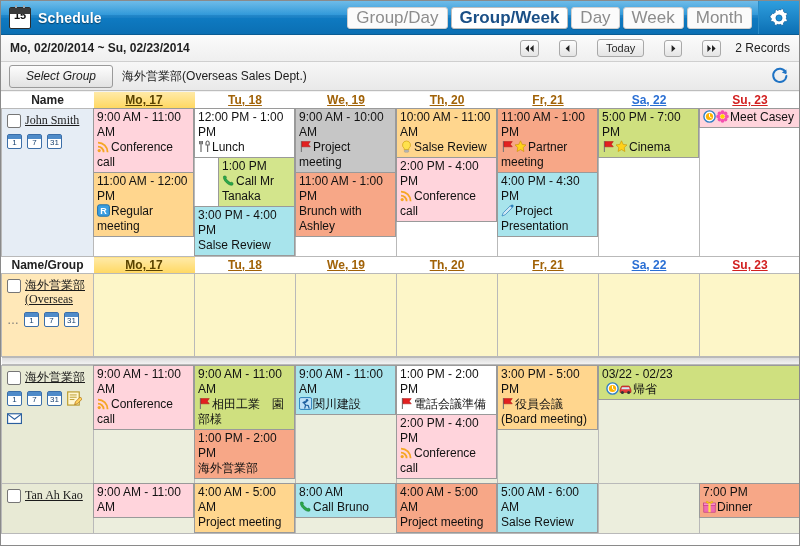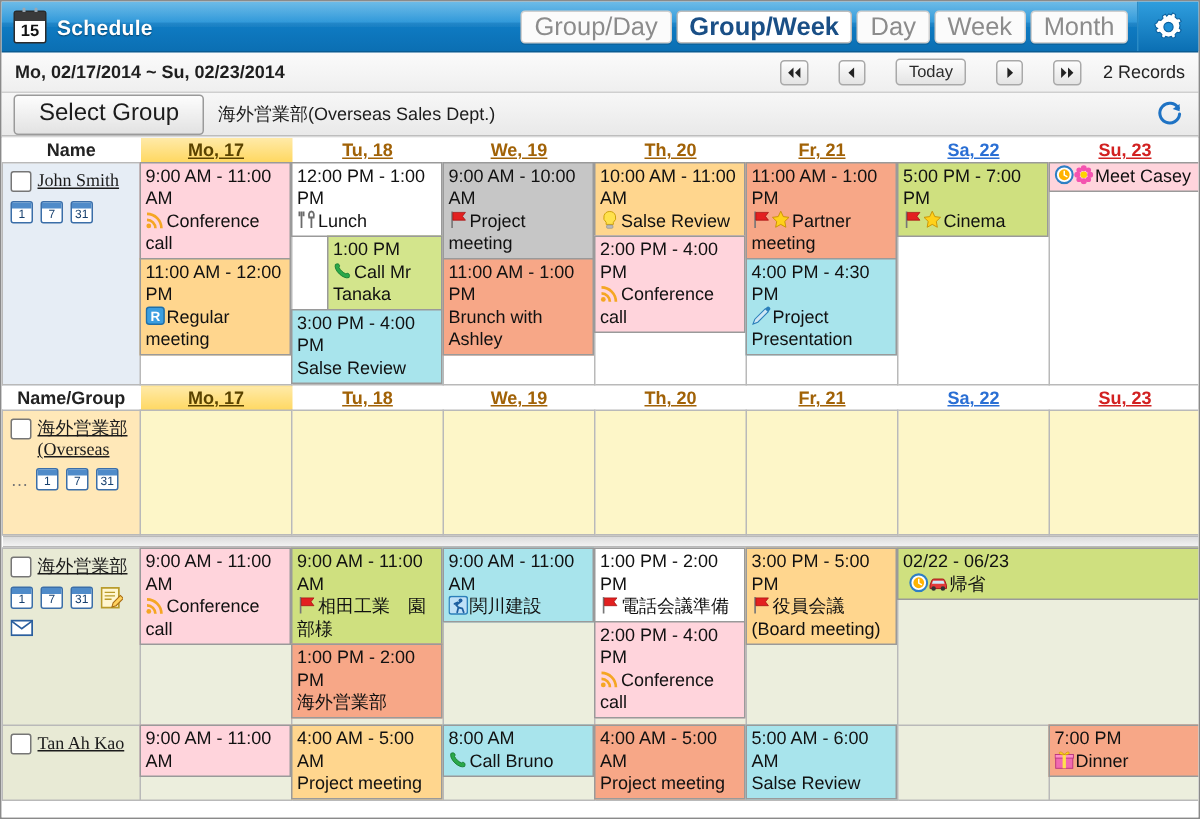--- a/index.html
+++ b/index.html
@@ -48,21 +48,20 @@
     z-index: 2;
   }
   .cal-icon {
     width: 22px; height: 22px;
     position: relative;
     background: #ffffff;
     border: 1px solid #2b2b2b;
     border-radius: 2px;
     box-sizing: border-box;
     display: flex;
-    align-items: flex-end;
     justify-content: center;
   }
   .cal-icon .top {
     position: absolute;
     left: 0; right: 0; top: 0;
     height: 6px;
     background: #3a3a3a;
   }
   .cal-icon .ring {
     position: absolute;
@@ -183,24 +182,25 @@
     border-bottom: 1px solid #bdbdbd;
     display: flex;
     align-items: center;
     padding: 0 8px;
     box-sizing: border-box;
   }
   .select-group-btn {
     background: linear-gradient(to bottom, #fdfdfd, #e2e2e2);
     border: 1px solid #9a9a9a;
     border-radius: 3px;
-    font-size: 16px;
+    font-size: 12px;
     color: #1c1c1c;
     padding: 3px 16px 4px;
     cursor: pointer;
+    font-style: italic;
   }
   .group-name {
     margin-left: 9px;
     font-size: 12px;
     color: #1c1c1c;
   }
   .refresh-btn {
     margin-left: auto;
     cursor: pointer;
     display: flex;
@@ -379,21 +379,21 @@
           <g fill="#ffffff" stroke="#0a5f9d" stroke-width="0.7">
             <path d="M11 2.4l1.9.5.9-1.3 1.9 1.1-.3 1.6 1.4 1.4 1.6-.3 1.1 1.9-1.3.9.5 1.9-.5 1.9 1.3.9-1.1 1.9-1.6-.3-1.4 1.4.3 1.6-1.9 1.1-.9-1.3-1.9.5-1.9-.5-.9 1.3-1.9-1.1.3-1.6-1.4-1.4-1.6.3-1.1-1.9 1.3-.9L2.4 11l-.5-1.9 1.3-.9L4.3 6.3l1.6.3 1.4-1.4-.3-1.6 1.9-1.1.9 1.3z"></path>
             <circle cx="11" cy="11" r="3.1" fill="#1d8fd6"></circle>
           </g>
         </svg>
       </div>
     </div>
   </div>
 
   <div class="datebar">
-    <span class="date-range">Mo, 02/17/2014 ~ Su, 02/23/2014</span>
+    <span class="date-range">Mo, 02/20/2014 ~ Su, 02/23/2014</span>
     <div class="nav-group">
       <div class="nav-btn">
         <svg width="11" height="9" viewBox="0 0 11 9">
           <polygon points="5,1 5,8 1.4,4.5" fill="#222"></polygon>
             <polygon points="9.6,1 9.6,8 6,4.5" fill="#222"></polygon>
         </svg>
       </div>
       <div class="nav-btn">
         <svg width="7" height="9" viewBox="0 0 7 9">
           <polygon points="5.4,1 5.4,8 1.6,4.5" fill="#222"></polygon>
@@ -756,21 +756,21 @@
                 <span class="time">3:00 PM - 5:00 PM</span>
                 <span class="title"><span class="icons">
                     <svg width="13" height="13" viewBox="0 0 13 13" class="ico">
                       <path d="M2.4 12V1" stroke="#777" stroke-width="1.1"></path>
                       <path d="M2.9 1.6h8.4l-2 2.6 2 2.6H2.9z" fill="#e32020" stroke="#a41111" stroke-width=".5"></path>
                     </svg>
                   </span><span>役員会議(Board meeting)</span></span>
               </div>
             </td>
             <td class="daycell tint-beige" colspan="2">
-              <div class="ev c-olive"><span class="time">02/22 - 06/23</span><span class="title" style="display: inline; margin-left: 4px;"><span class="icons">
+              <div class="ev c-olive"><span class="time">03/22 - 02/23</span><span class="title" style="display: inline; margin-left: 4px;"><span class="icons">
                     <svg width="13" height="13" viewBox="0 0 13 13" class="ico">
                       <circle cx="6.5" cy="6.5" r="5.6" fill="#fff" stroke="#2f7fc4" stroke-width="1.4"></circle>
                       <circle cx="6.5" cy="6.5" r="3.6" fill="#ffb300"></circle>
                       <path d="M6.5 3.8v2.9l2.1 1.2" stroke="#fff" stroke-width="1" fill="none"></path>
                     </svg>
                     <svg width="13" height="13" viewBox="0 0 13 13" class="ico">
                       <path d="M1 8.2l1.1-3A1.6 1.6 0 0 1 3.6 4h5.8a1.6 1.6 0 0 1 1.5 1.2l1.1 3v2.2H1z" fill="#e33b3b" stroke="#9c1414" stroke-width=".6"></path>
                       <path d="M3 5.2h7l.7 2H2.3z" fill="#cfe9f7"></path>
                       <circle cx="3.4" cy="10.4" r="1.5" fill="#333"></circle>
                       <circle cx="9.6" cy="10.4" r="1.5" fill="#333"></circle>

